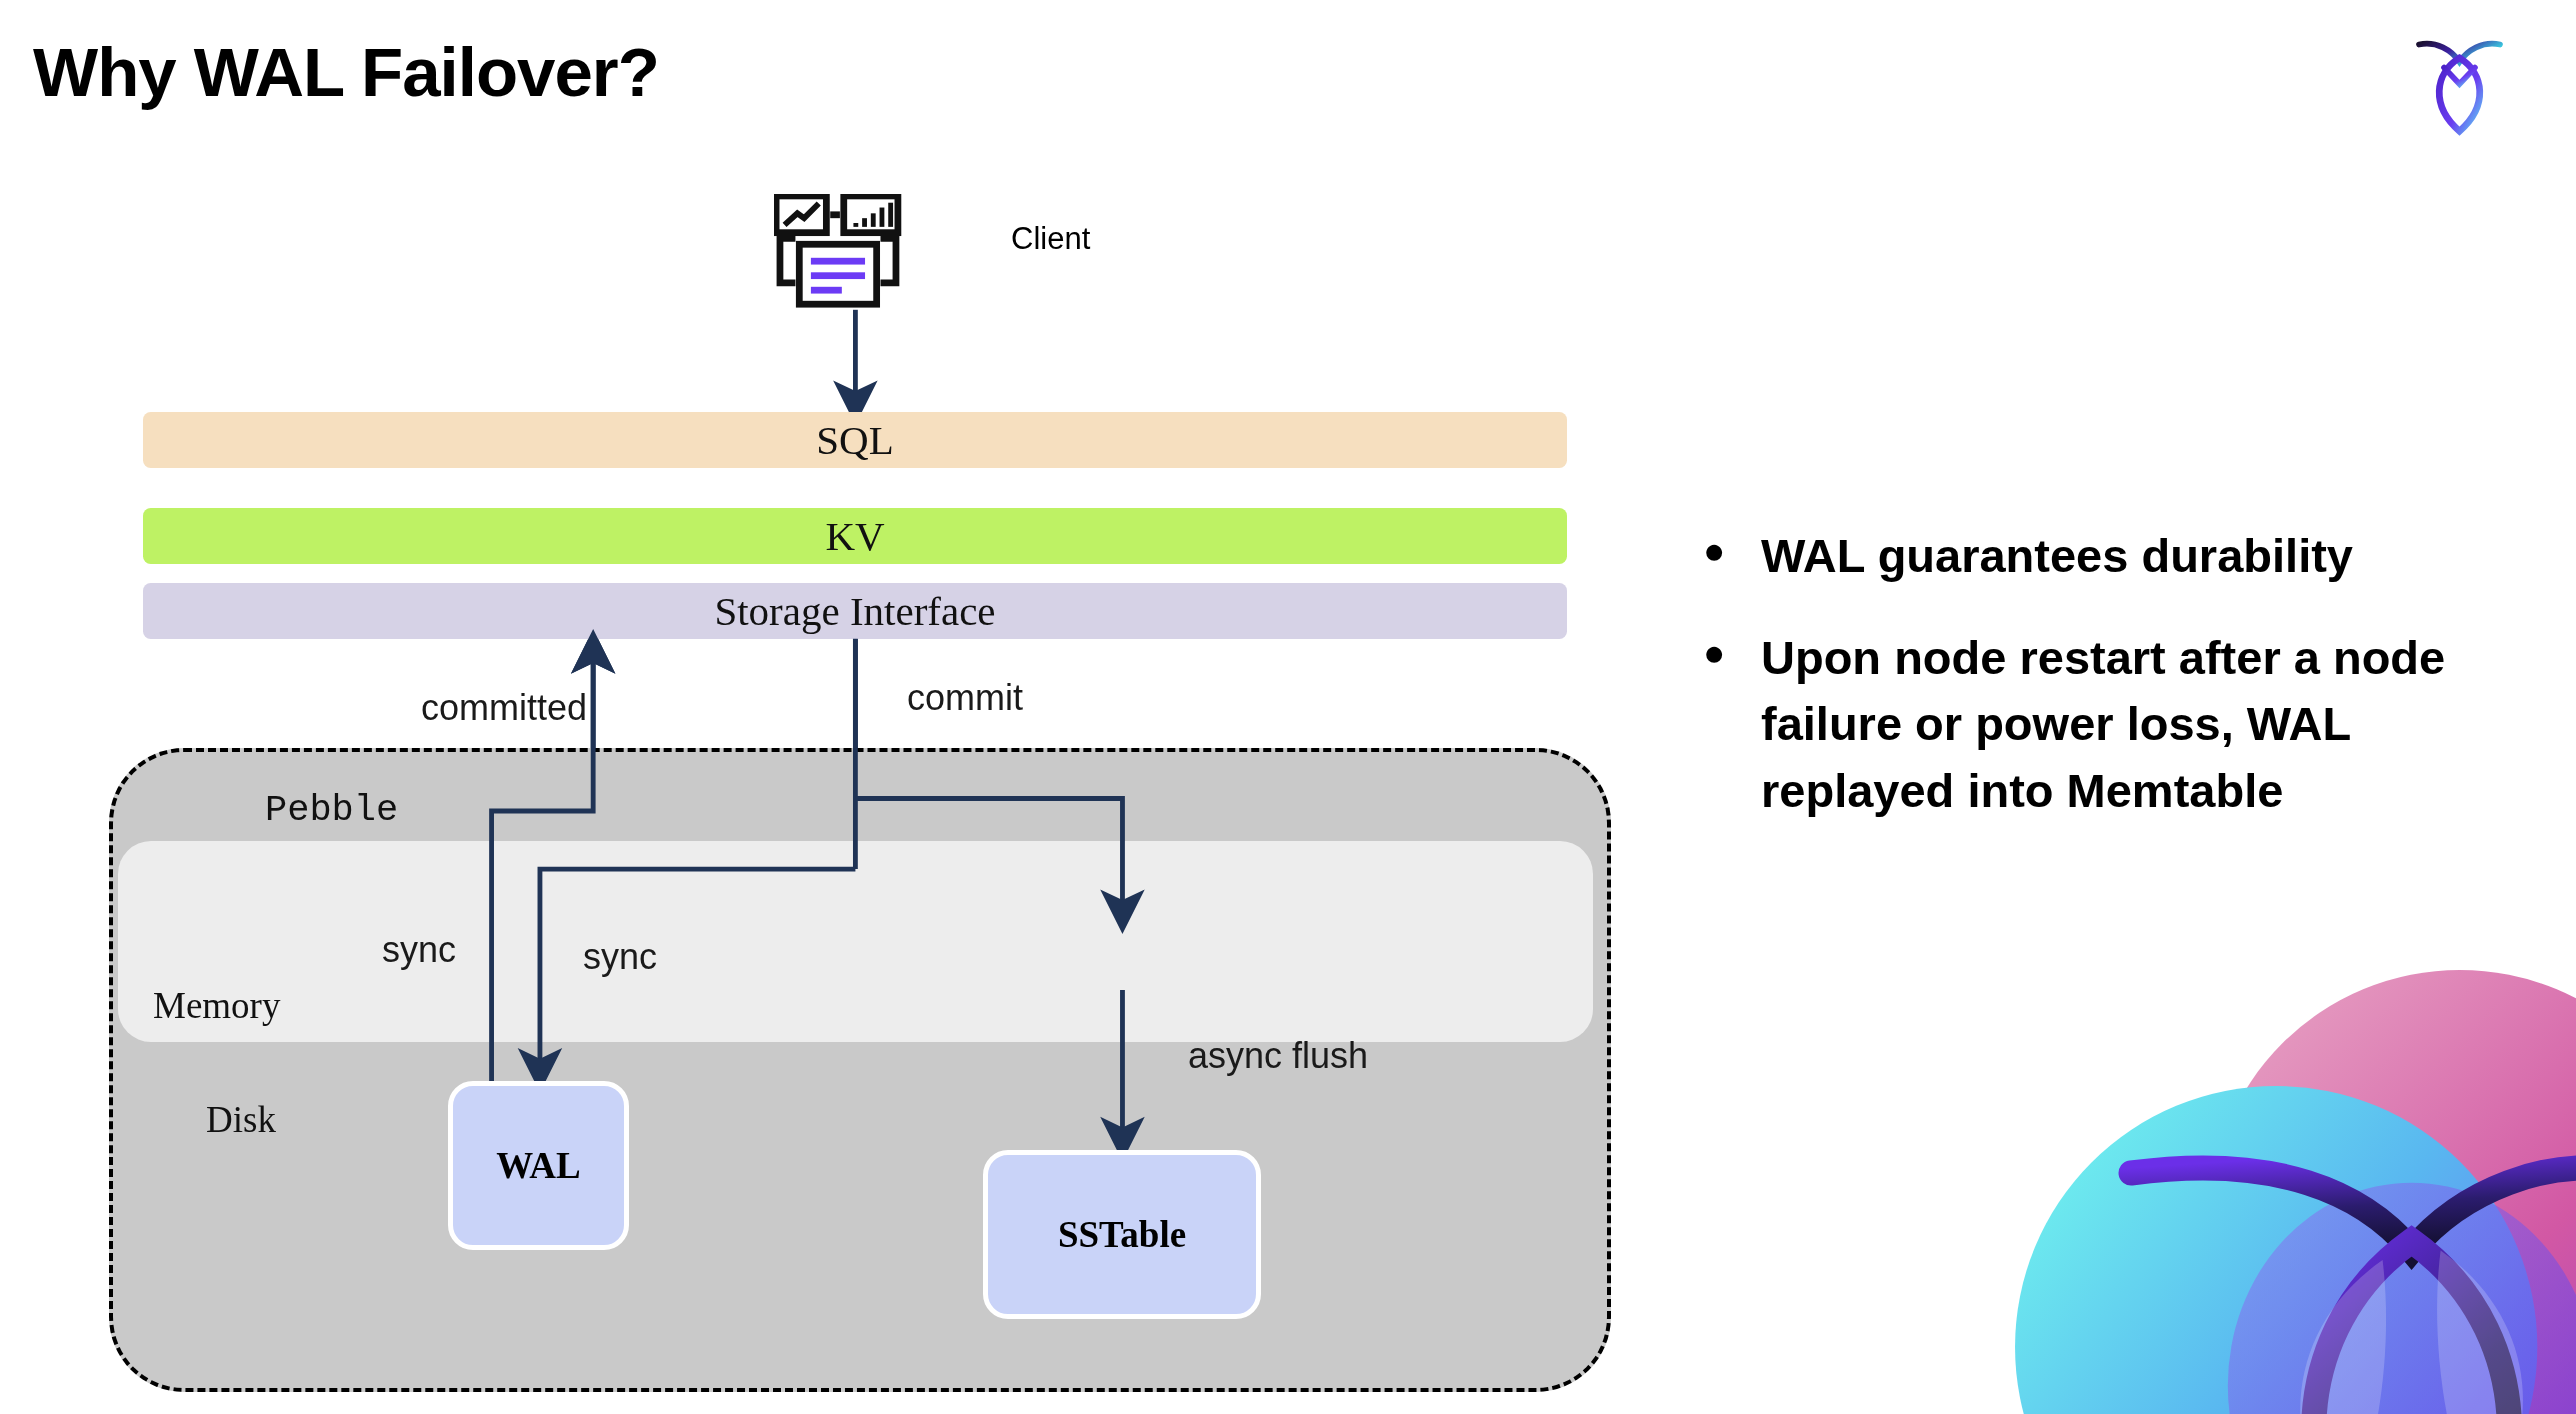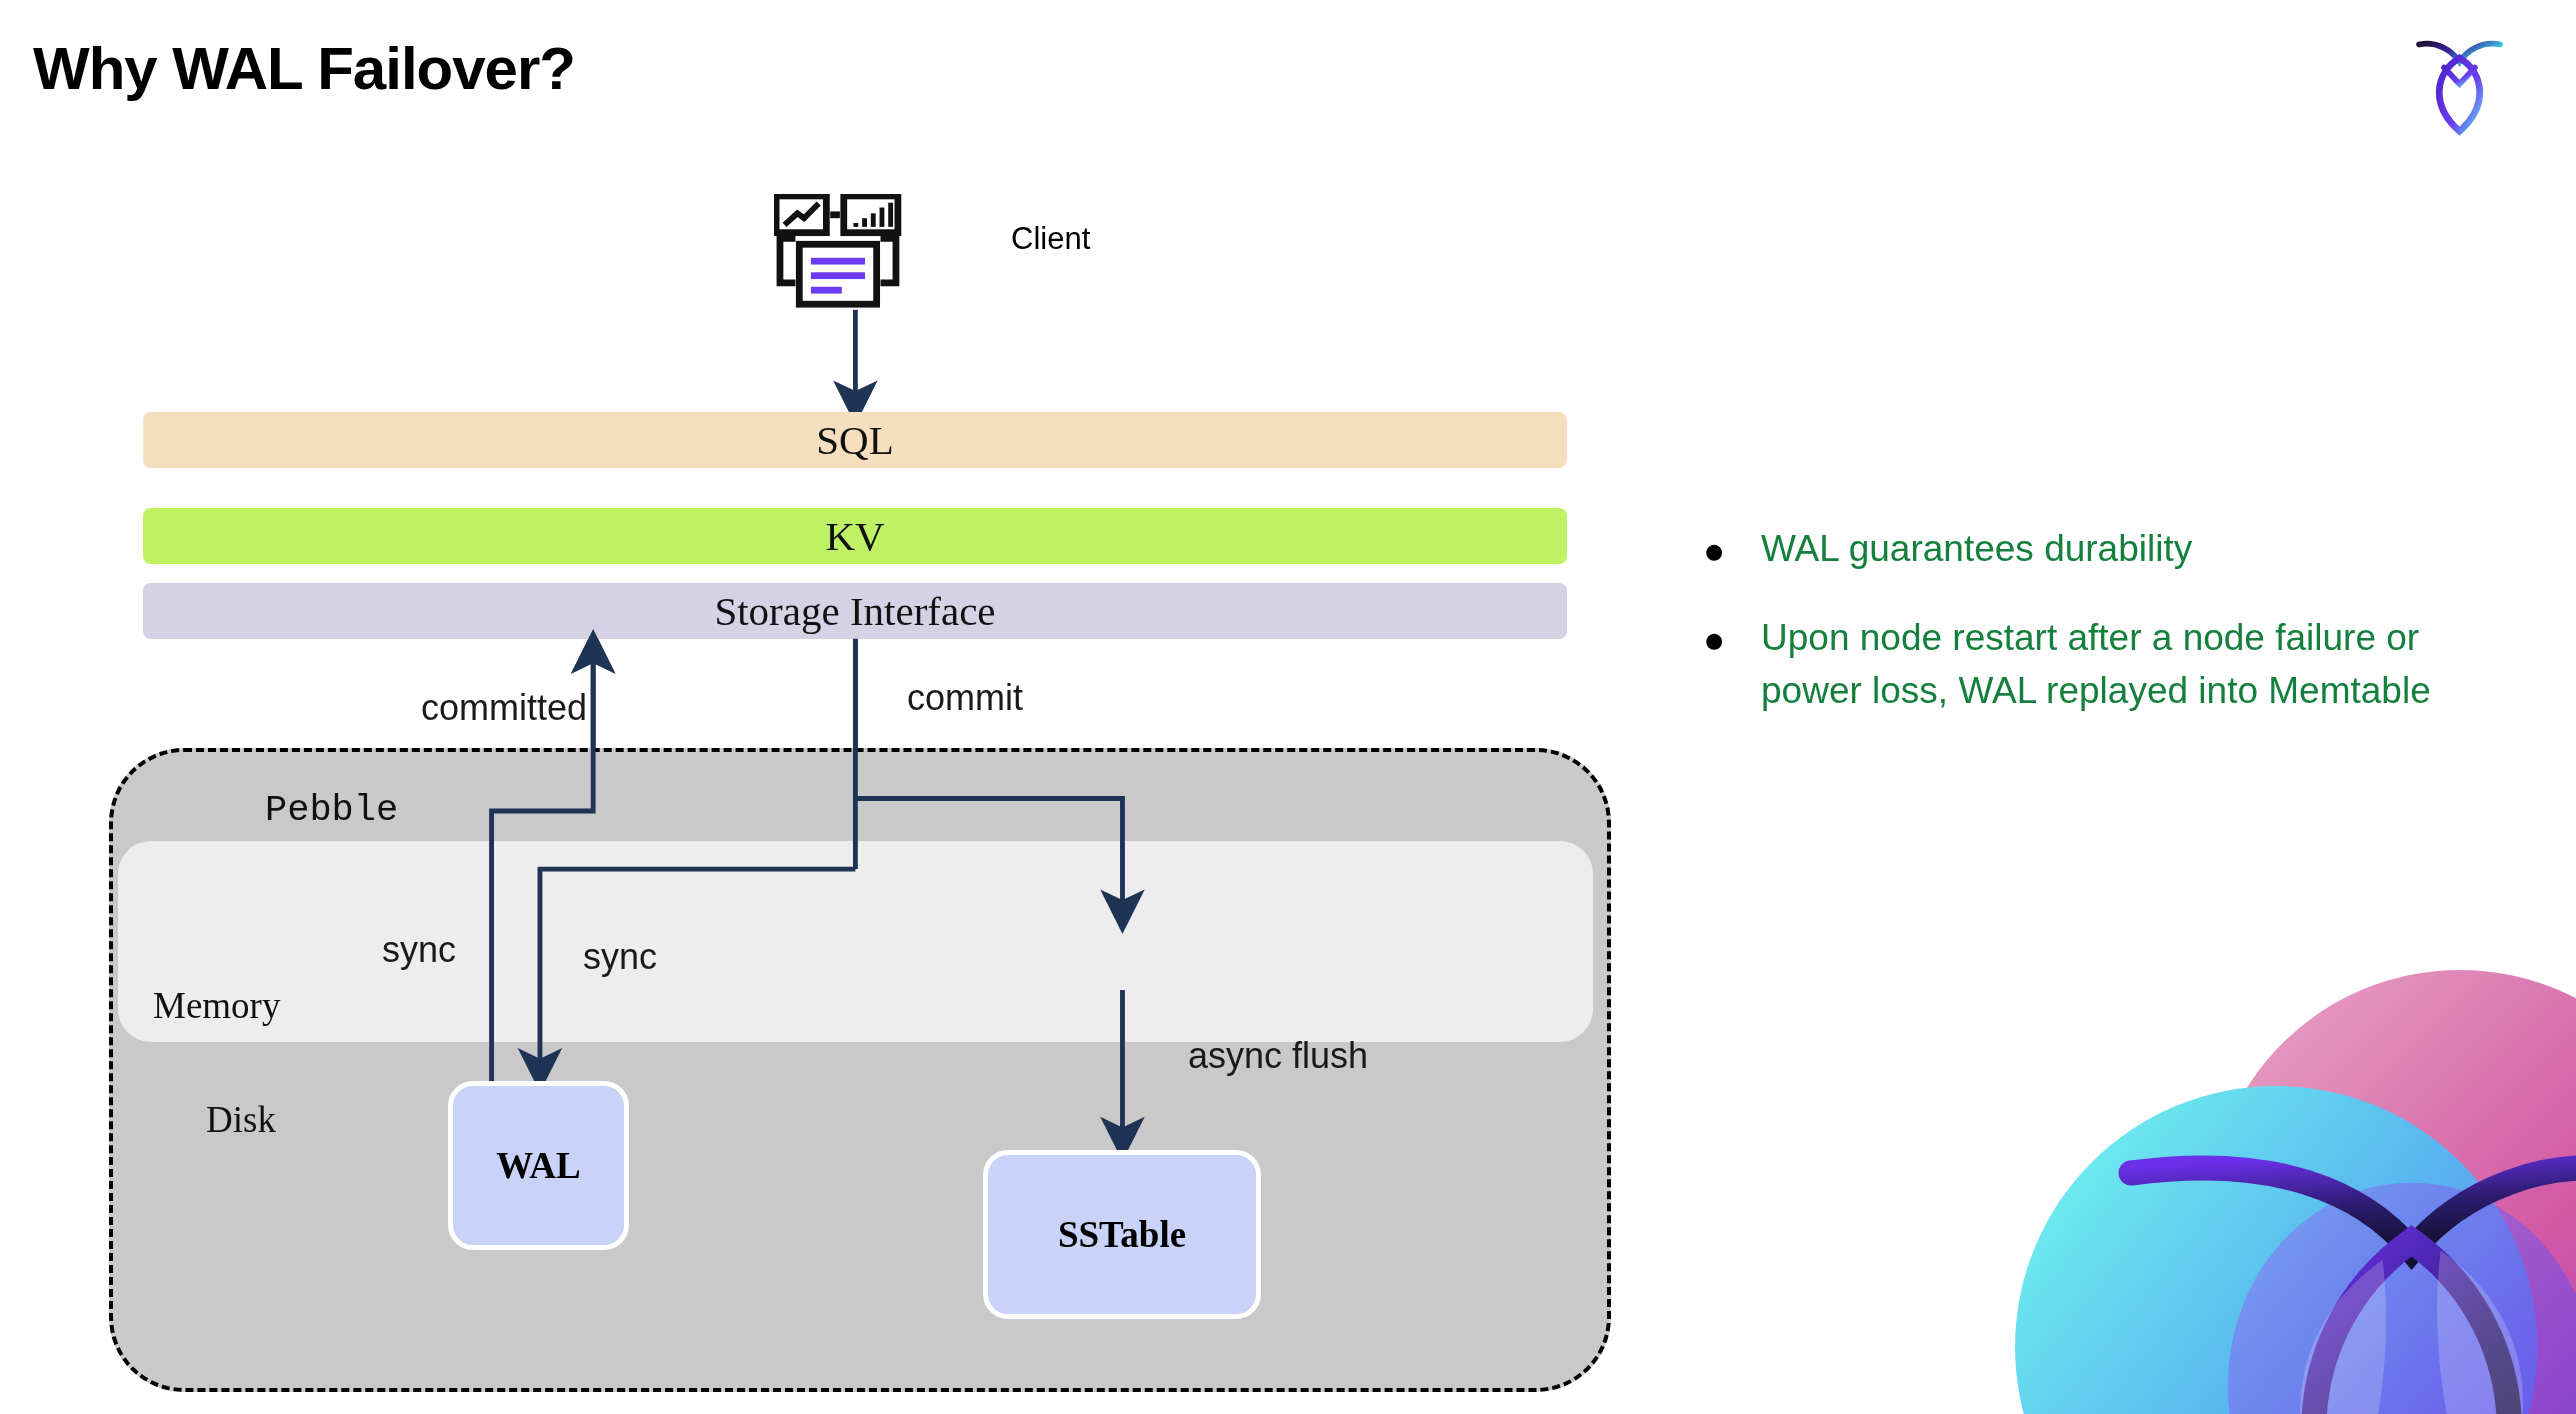--- a/index.html
+++ b/index.html
@@ -15,21 +15,21 @@
     font-family: "Liberation Sans", sans-serif;
   }
 
   
   #slide-title {
     position: absolute;
     left: 33px;
     top: 37px;
     font-family: "Liberation Sans", sans-serif;
     font-weight: 700;
-    font-size: 60px;
+    font-size: 69px;
     letter-spacing: -1px;
     color: #000000;
     line-height: 1.05;
     white-space: nowrap;
   }
 
   
   #brand-logo {
     position: absolute;
     left: 2411px;
@@ -214,23 +214,24 @@
     flex: 0 0 auto;
     width: 58px;
     font-size: 37px;
     line-height: 1.42;
     color: #000000;
     padding-top: 1.9px;
   }
   .bullet-text {
     flex: 1 1 auto;
     font-family: "Liberation Sans", sans-serif;
-    font-size: 37px;
+    font-size: 47px;
     line-height: 1.42;
-    color: #15803d;
+    color: #000000;
+    font-weight: bold;
   }
 </style>
 </head>
 <body>
 
 <div id="slide-title">Why WAL Failover?</div>
 
 <div id="brand-logo">
   <svg viewBox="0 0 100 110" width="97" height="106" aria-hidden="true">
     <defs>

